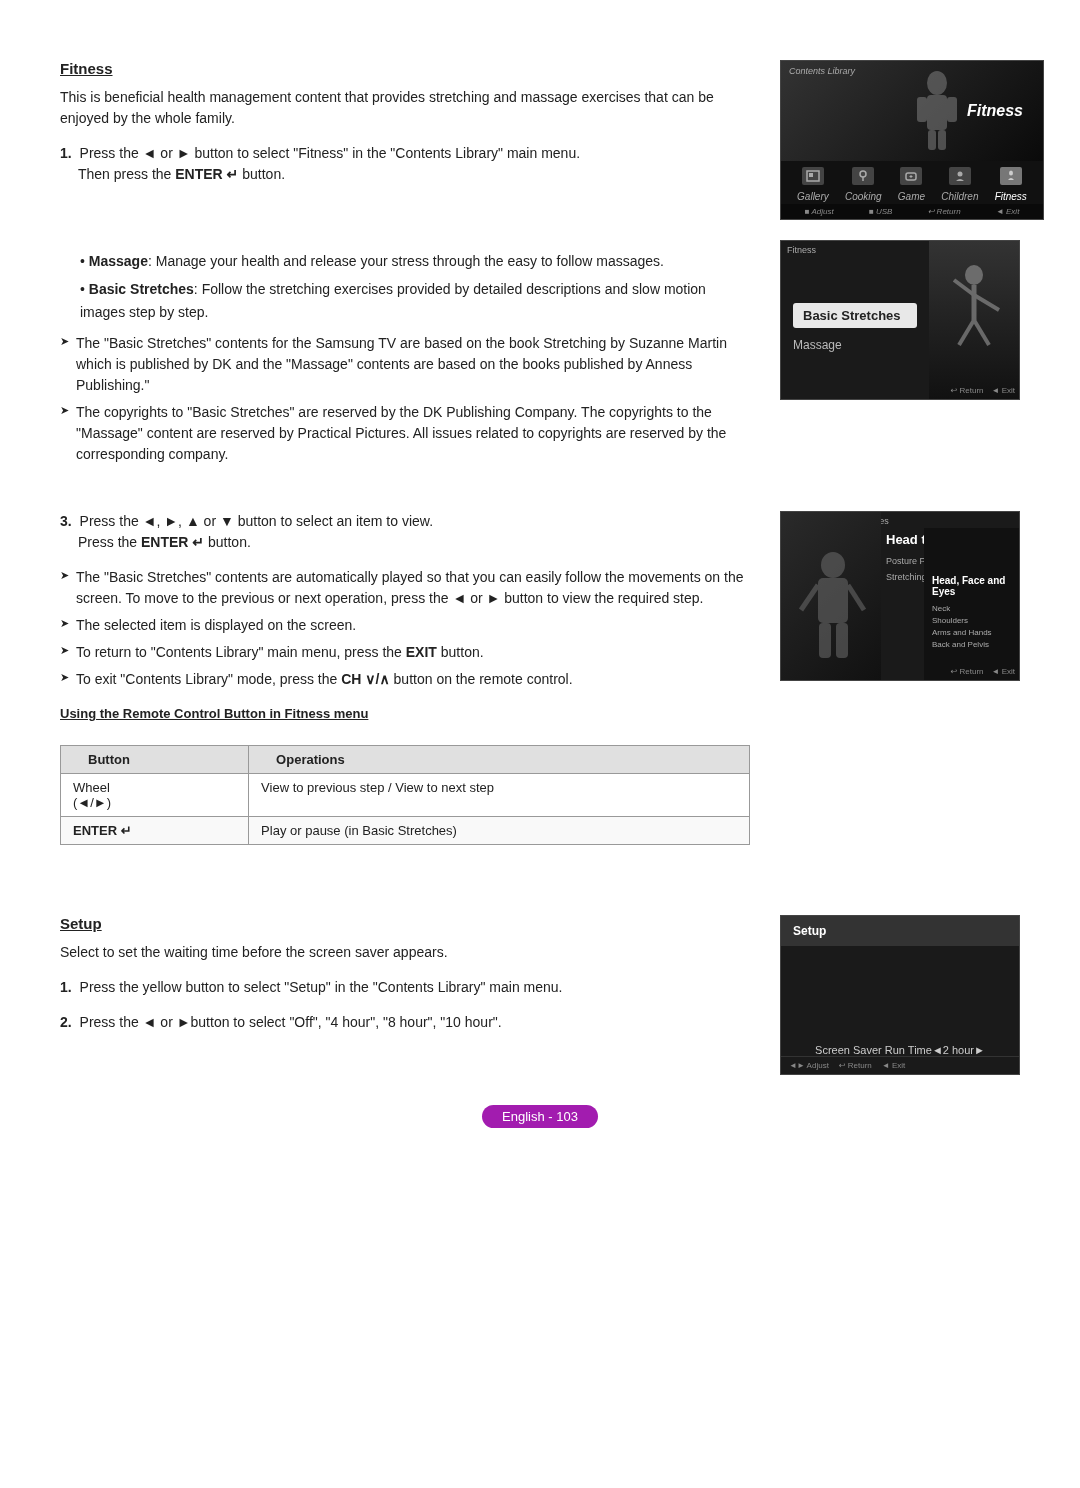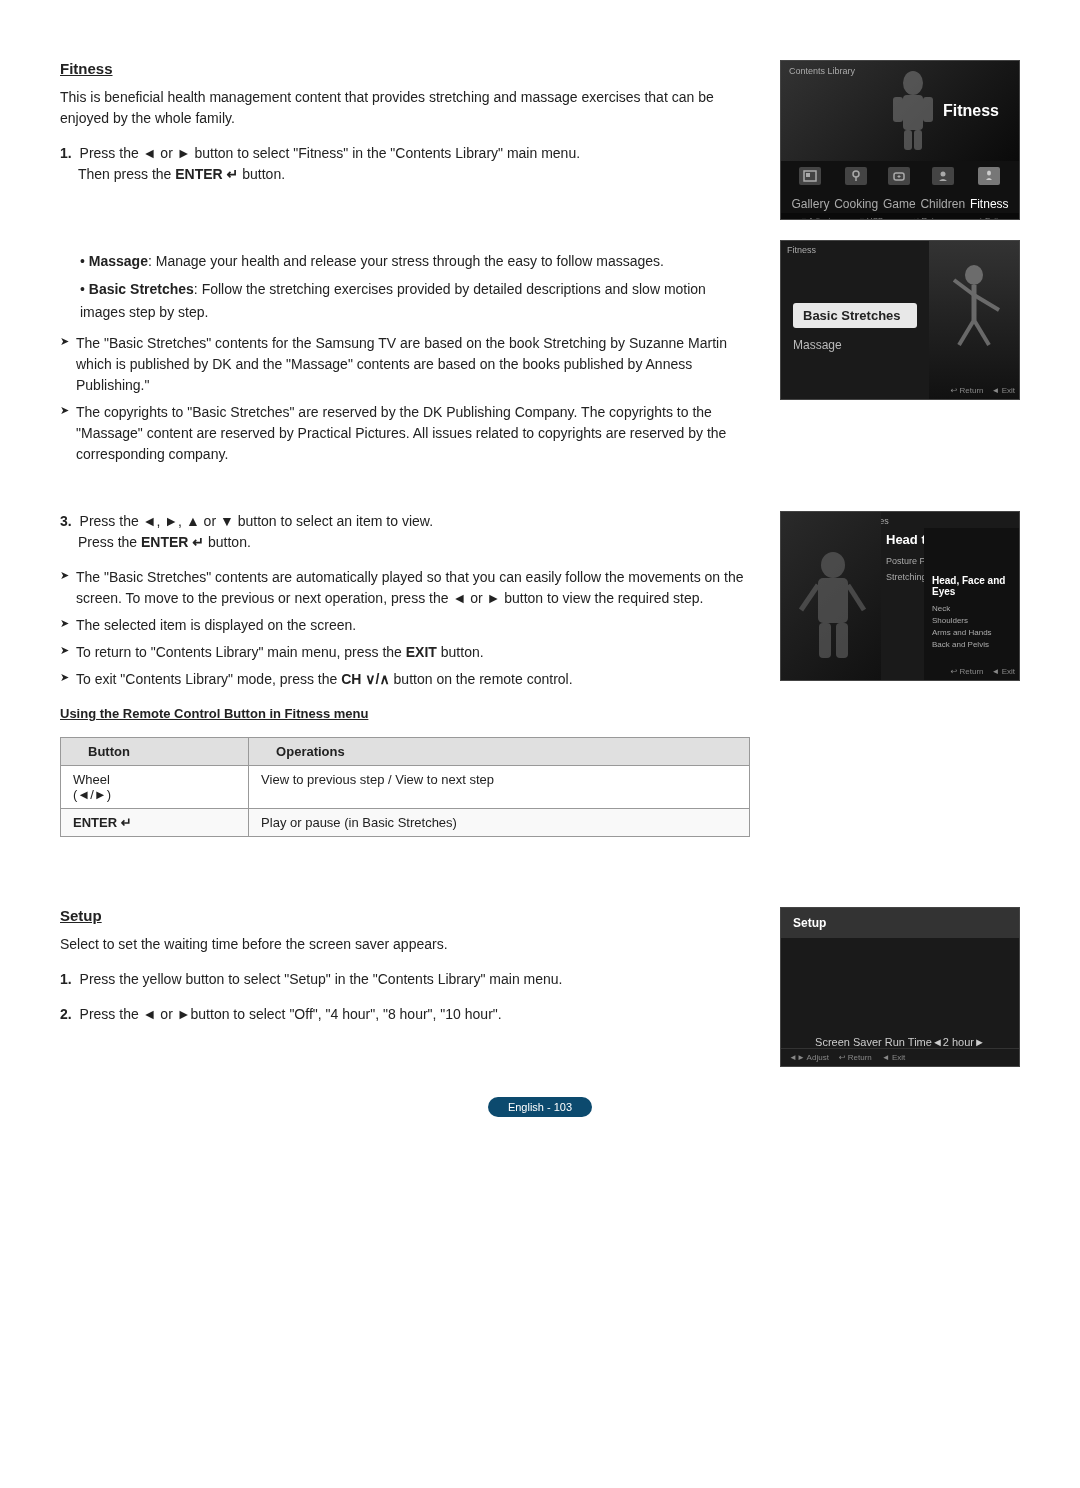--- a/index.html
+++ b/index.html
@@ -55,26 +55,27 @@
       line-height: 1.5;
     }
     .arrow-item::before {
       content: "➤";
       position: absolute;
       left: 0;
       font-size: 11px;
     }
     
     .fitness-screen1 {
-      width: 240px;
+      width: 264px;
       height: 160px;
       background: linear-gradient(135deg, #2a2a2a 0%, #111 100%);
       border: 1px solid #444;
       position: relative;
       overflow: hidden;
+      font-style: italic;
     }
     .fs1-top {
       height: 100px;
       background: linear-gradient(135deg, #333 0%, #1a1a1a 60%, #0a0a0a 100%);
       position: relative;
       display: flex;
       align-items: center;
       justify-content: flex-end;
       padding-right: 20px;
     }
@@ -89,22 +90,22 @@
       justify-content: space-around;
       align-items: center;
       padding: 6px 8px 2px 8px;
       background: #111;
     }
     .fs1-icon-item {
       display: flex;
       flex-direction: column;
       align-items: center;
       color: #aaa;
-      font-size: 12px;
-      gap: 12px;
+      font-size: 10px;
+      gap: 6px;
     }
     .fs1-icon-item.active { color: #fff; }
     .icon-shape {
       width: 22px;
       height: 18px;
       background: #444;
       border-radius: 2px;
       display: flex;
       align-items: center;
       justify-content: center;
@@ -294,23 +295,23 @@
     .rc-table tr:nth-child(even) td { background: #f9f9f9; }
     .section-divider {
       height: 20px;
     }
     .page-number-bar {
       display: flex;
       justify-content: center;
       margin-top: 30px;
     }
     .page-number-badge {
-      background: #0c4a6e;
+      background: #a21caf;
       color: #fff;
-      font-size: 11px;
+      font-size: 13px;
       padding: 4px 20px;
       border-radius: 12px;
     }
     .underline-title {
       text-decoration: underline;
     }
   </style>
 </head>
 <body>
 
@@ -467,21 +468,21 @@
         The selected item is displayed on the screen.
       </div>
       <div class="arrow-item">
         To return to "Contents Library" main menu, press the <strong>EXIT</strong> button.
       </div>
       <div class="arrow-item">
         To exit "Contents Library" mode, press the <strong>CH ∨/∧</strong> button on the remote control.
       </div>
 
       <div style="margin-top:16px;">
-        <div style="font-weight:bold;text-decoration:underline;margin-bottom:16px;font-size:13px;">Using the Remote Control Button in Fitness menu</div>
+        <div style="font-weight:bold;text-decoration:underline;margin-bottom:24px;font-size:13px;">Using the Remote Control Button in Fitness menu</div>
         <table class="rc-table">
           <thead>
             <tr>
               <th>Button</th>
               <th>Operations</th>
             </tr>
           </thead>
           <tbody>
             <tr>
               <td>Wheel<br>(◄/►)</td>

